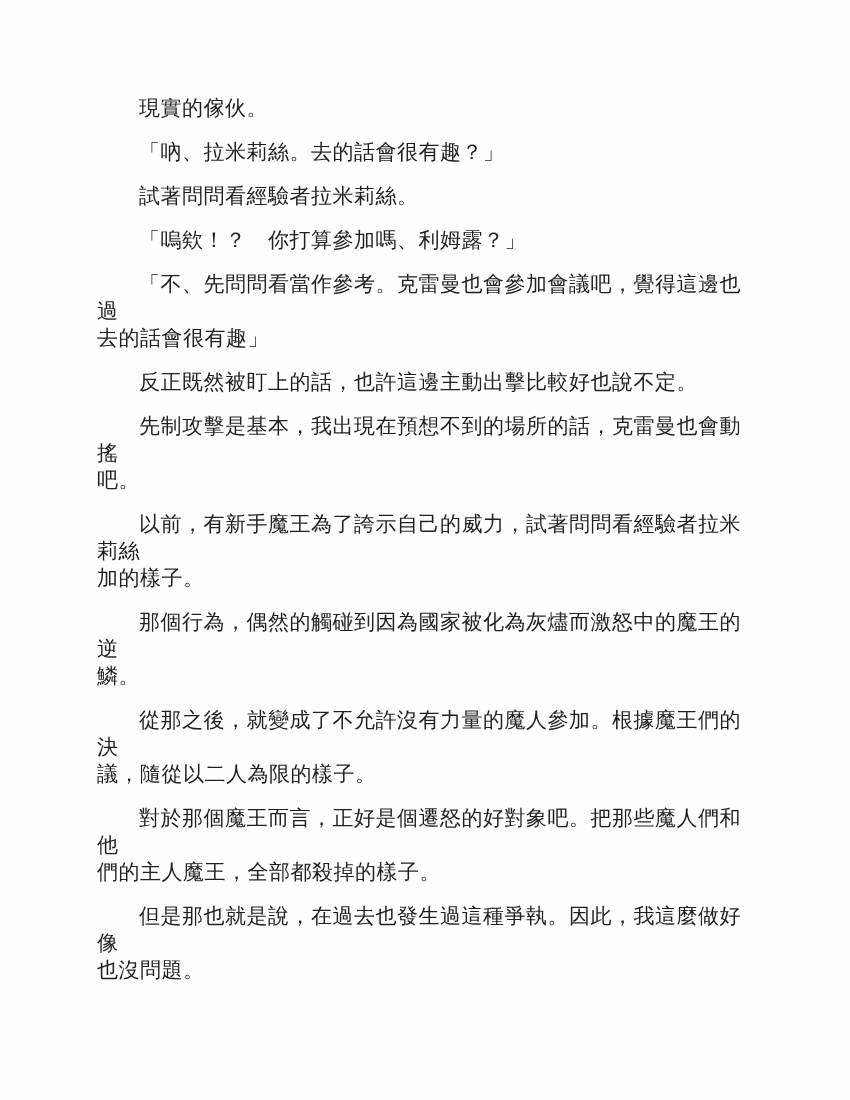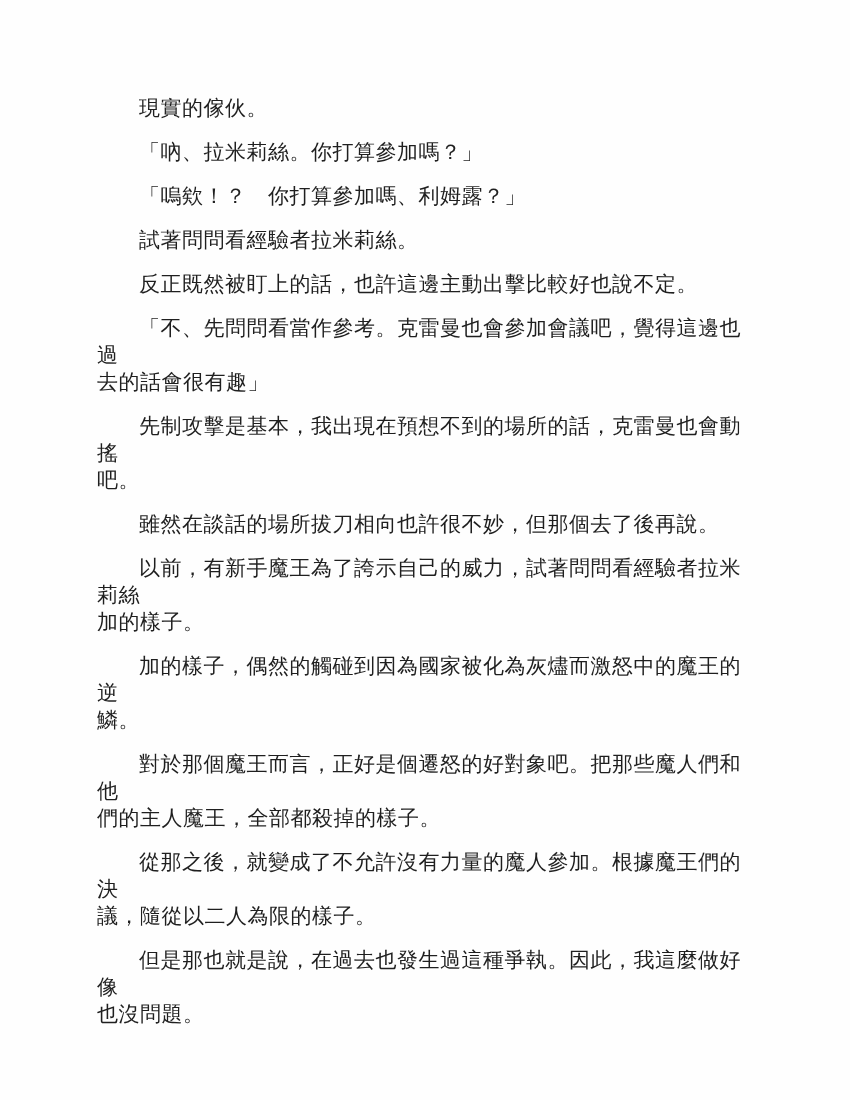--- a/index.html
+++ b/index.html
@@ -33,34 +33,33 @@
     text-align: left;
     letter-spacing: 0.5px;
   }
 </style>
 </head>
 <body>
 
 <div class="page">
   <div class="text-block">
     <p class="para">現實的傢伙。</p>
-    <p class="para">「吶、拉米莉絲。你打算參加嗎？」</p>
+    <p class="para">「吶、拉米莉絲。去的話會很有趣？」</p>
+    <p class="para">試著問問看經驗者拉米莉絲。</p>
     <p class="para">「嗚欸！？　你打算參加嗎、利姆露？」</p>
-    <p class="para">試著問問看經驗者拉米莉絲。</p>
-    <p class="para">反正既然被盯上的話，也許這邊主動出擊比較好也說不定。</p>
     <p class="para">「不、先問問看當作參考。克雷曼也會參加會議吧，覺得這邊也過
 去的話會很有趣」</p>
+    <p class="para">反正既然被盯上的話，也許這邊主動出擊比較好也說不定。</p>
     <p class="para">先制攻擊是基本，我出現在預想不到的場所的話，克雷曼也會動搖
 吧。</p>
-    <p class="para">雖然在談話的場所拔刀相向也許很不妙，但那個去了後再說。</p>
     <p class="para">以前，有新手魔王為了誇示自己的威力，試著問問看經驗者拉米莉絲
 加的樣子。</p>
-    <p class="para">加的樣子，偶然的觸碰到因為國家被化為灰燼而激怒中的魔王的逆
+    <p class="para">那個行為，偶然的觸碰到因為國家被化為灰燼而激怒中的魔王的逆
 鱗。</p>
+    <p class="para">從那之後，就變成了不允許沒有力量的魔人參加。根據魔王們的決
+議，隨從以二人為限的樣子。</p>
     <p class="para">對於那個魔王而言，正好是個遷怒的好對象吧。把那些魔人們和他
 們的主人魔王，全部都殺掉的樣子。</p>
-    <p class="para">從那之後，就變成了不允許沒有力量的魔人參加。根據魔王們的決
-議，隨從以二人為限的樣子。</p>
     <p class="para">但是那也就是說，在過去也發生過這種爭執。因此，我這麼做好像
 也沒問題。</p>
 
   </div>
 </div>
 
 </body></html>

